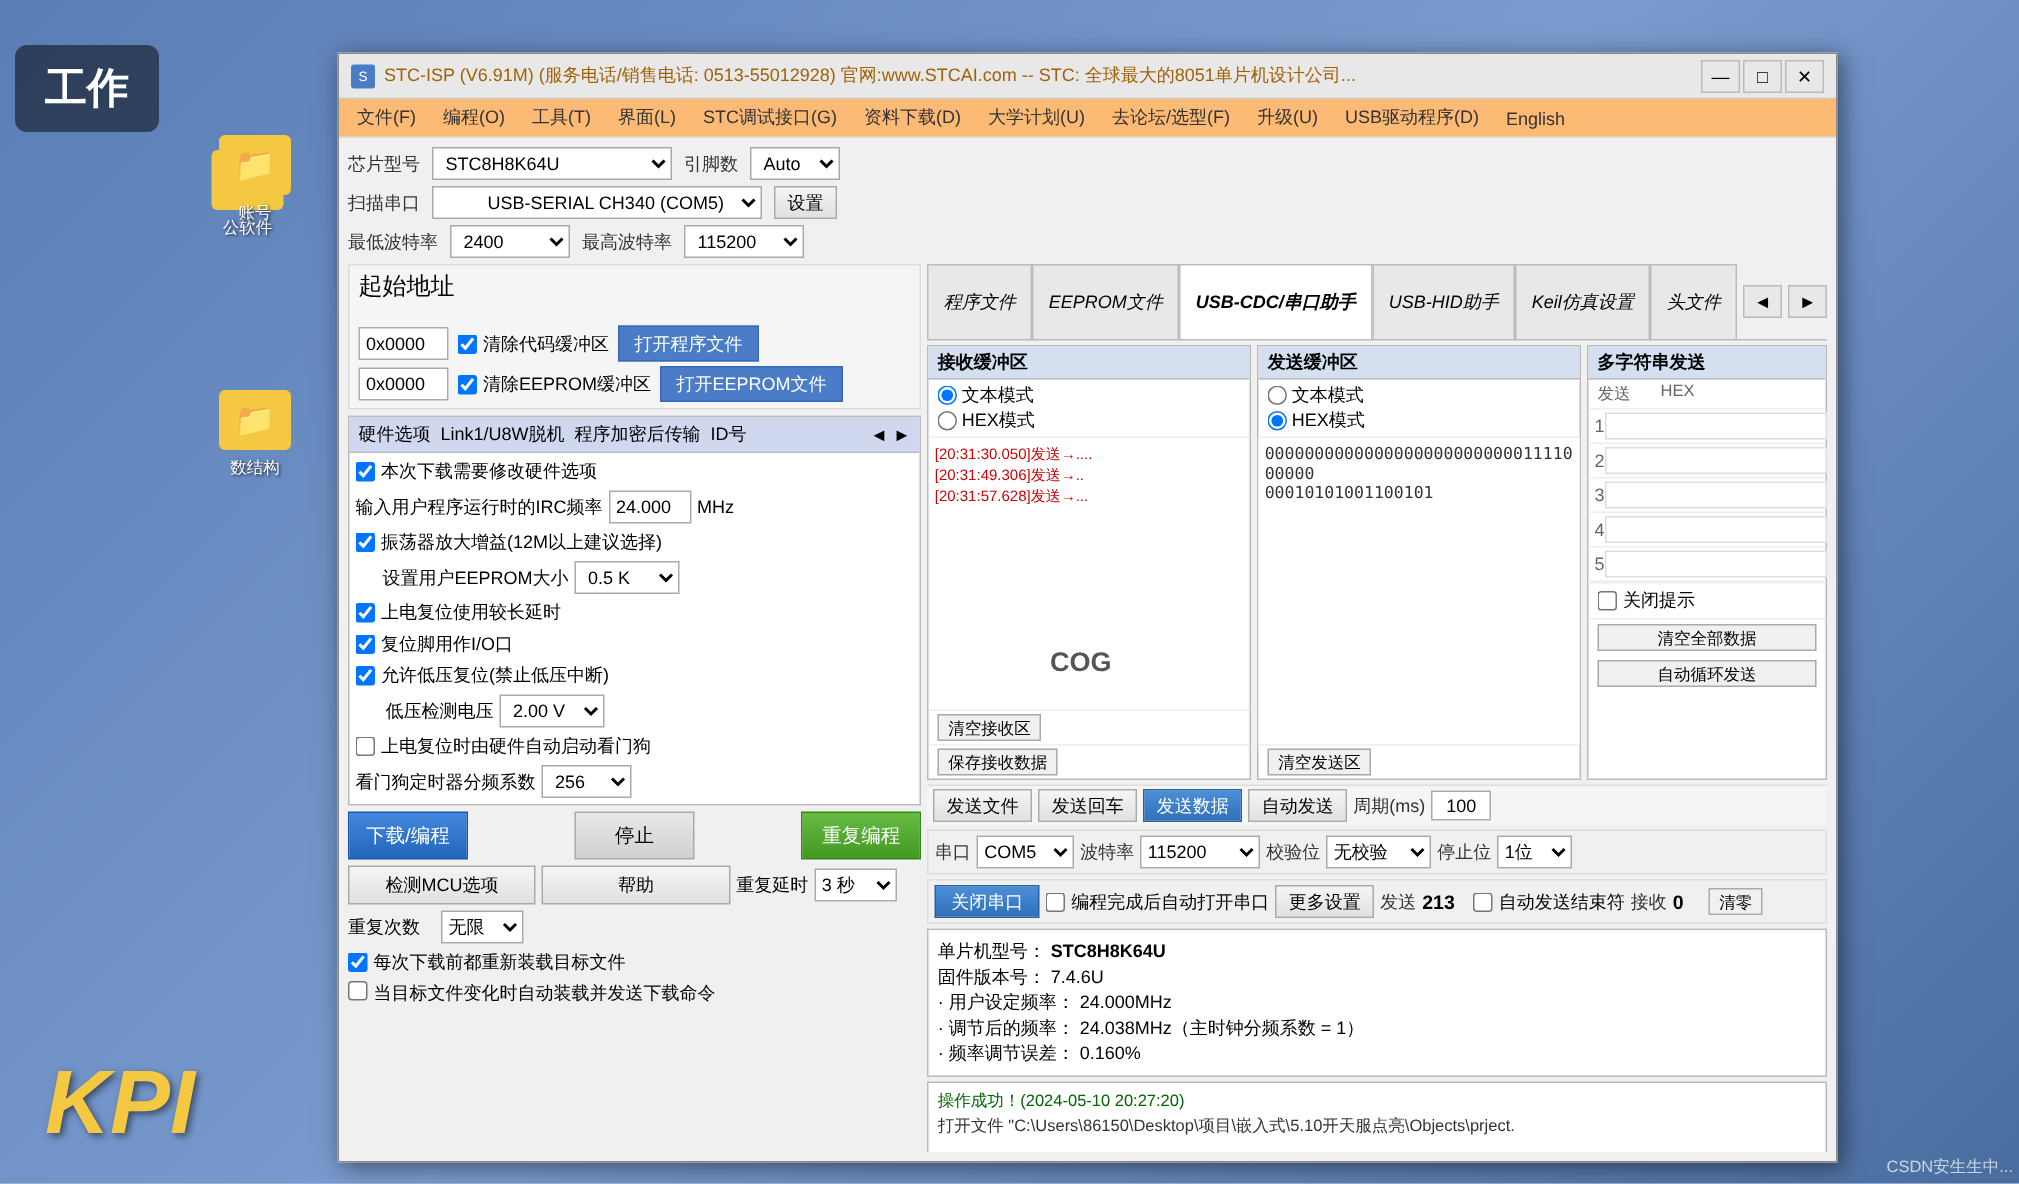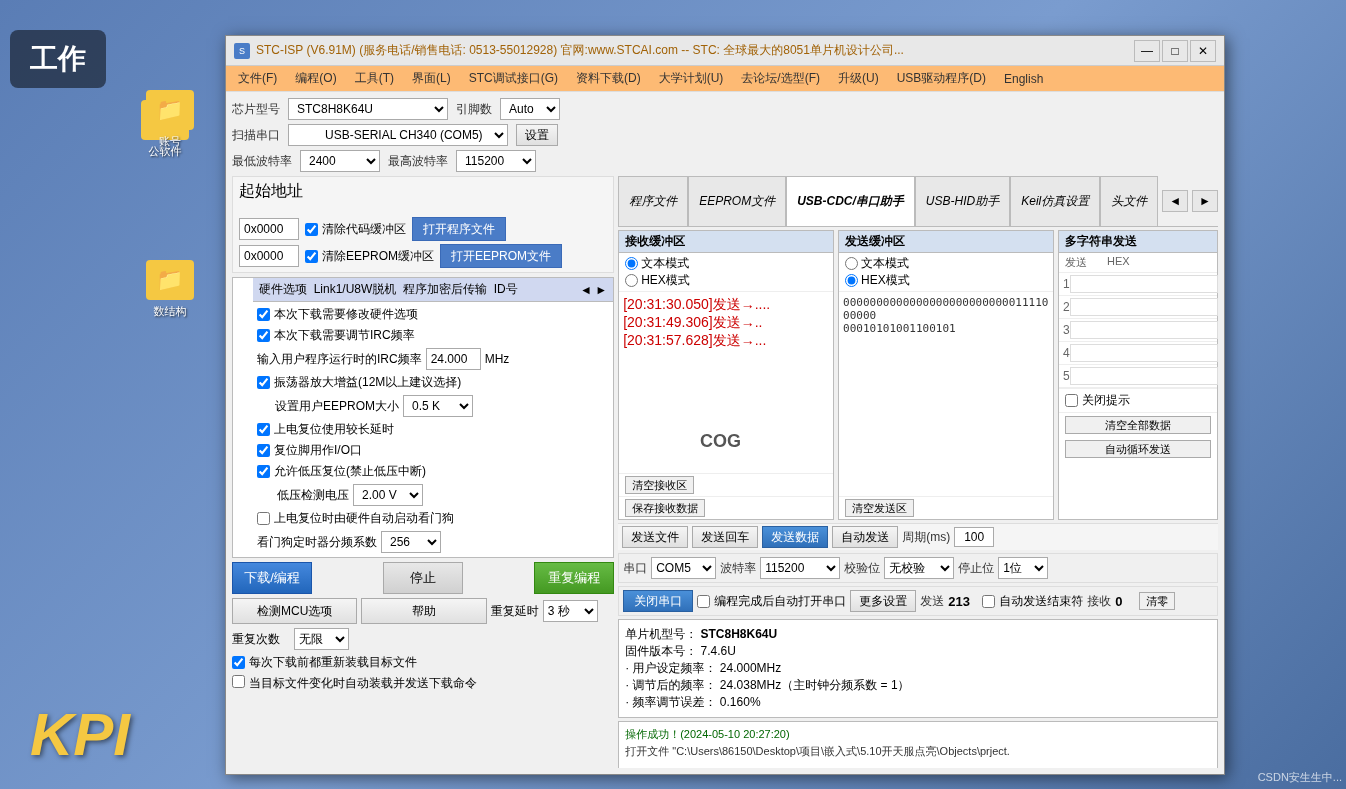--- a/index.html
+++ b/index.html
@@ -239,21 +239,20 @@
       font-size: 12px;
       white-space: nowrap;
     }
 
     
     .hw-options {
       border: 1px solid #bbb;
       background: white;
       display: flex;
       flex-direction: column;
-      padding-left: 20px;
     }
     .hw-title-bar {
       background: #d0d8f0;
       padding: 3px 6px;
       font-size: 12px;
       border-bottom: 1px solid #bbb;
       display: flex;
       align-items: center;
       justify-content: space-between;
     }
@@ -342,21 +341,21 @@
       font-weight: bold;
     }
     .panel-content {
       flex: 1;
       padding: 4px;
       font-size: 12px;
       overflow-y: auto;
     }
     .panel-content .recv-line {
       color: #cc0000;
-      font-size: 14px;
+      font-size: 10px;
     }
     .panel-footer {
       padding: 2px 6px;
       border-top: 1px solid #eee;
     }
     .send-panel {
       flex: 1;
       border: 1px solid #bbb;
       background: white;
       display: flex;
@@ -688,24 +687,20 @@
               <span style="cursor:pointer;">►</span>
             </span>
           </div>
           <div class="hw-content">
 
             <label class="hw-row">
               <input type="checkbox" checked="" style="">
               <span>本次下载需要修改硬件选项</span>
             </label>
 
-            <label class="hw-row">
-              <input type="checkbox" checked="" style="">
-              <span>本次下载需要调节IRC频率</span>
-            </label>
 
             <div class="hw-row">
               <span>输入用户程序运行时的IRC频率</span>
               <input class="input-box" style="width: 55px;" value="24.000">
               <span>MHz</span>
             </div>
 
             <label class="hw-row">
               <input type="checkbox" checked="" style="">
               <span>振荡器放大增益(12M以上建议选择)</span>

